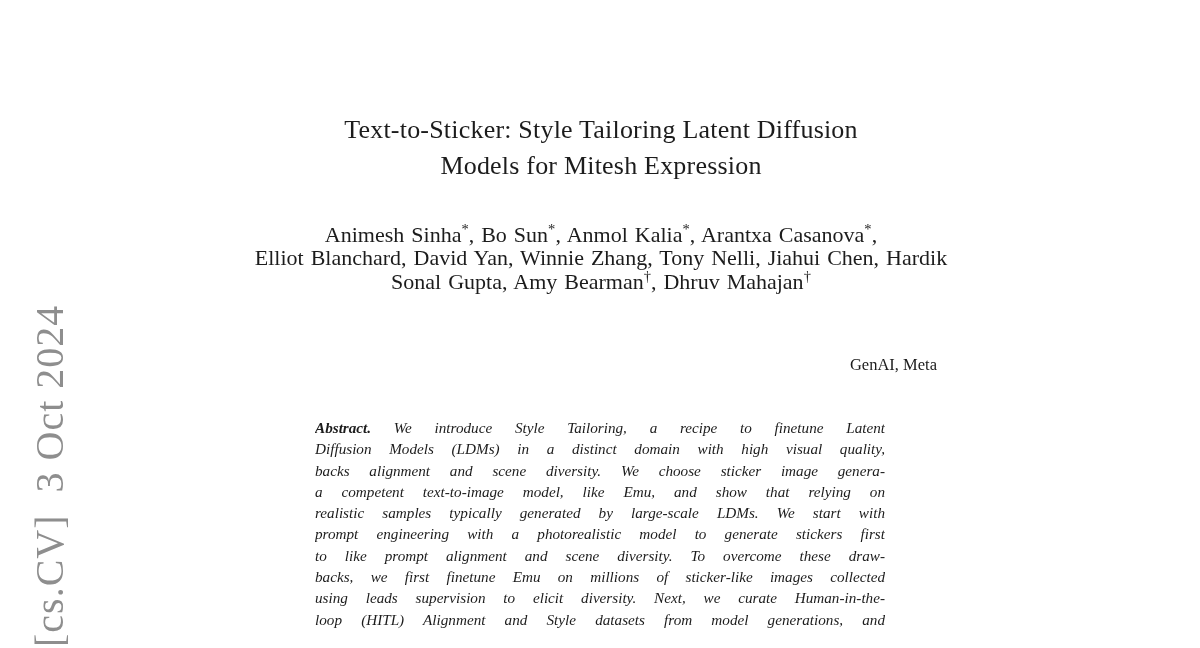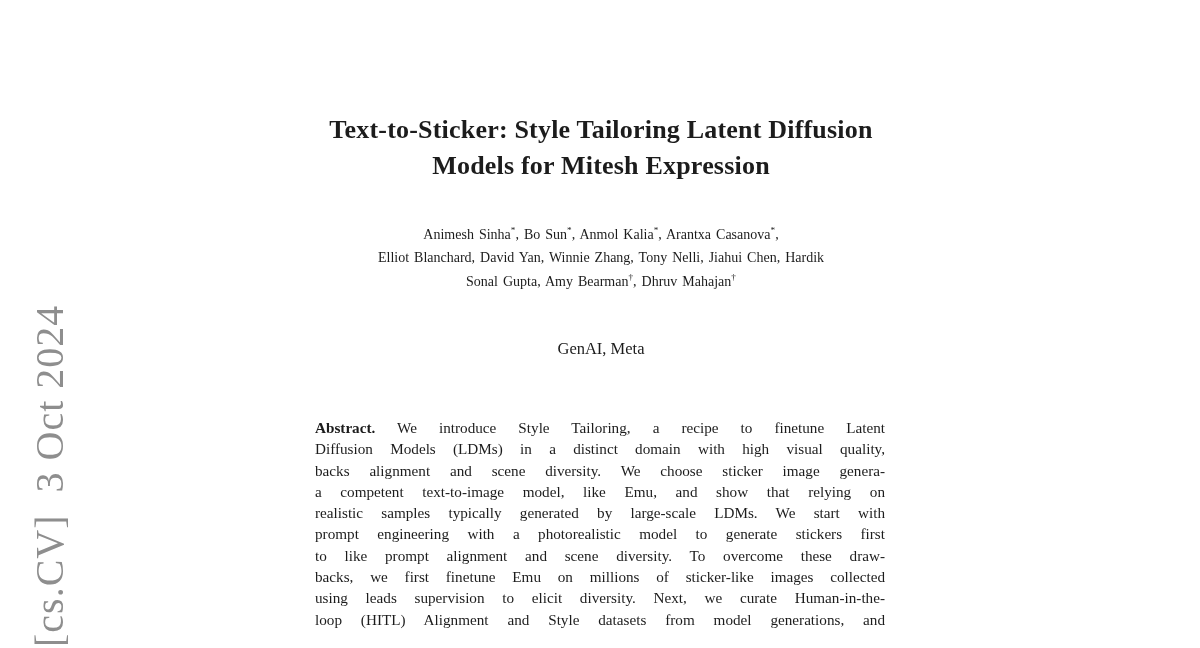--- a/index.html
+++ b/index.html
@@ -30,57 +30,58 @@
     top: 0;
     width: 672px;
     height: 648px;
   }
   .paper-title {
     position: absolute;
     top: 112px;
     left: 0;
     width: 100%;
     text-align: center;
-    font-weight: bold;
+    font-weight: normal;
     font-size: 26px;
     line-height: 36px;
     letter-spacing: 0.2px;
   }
   .authors {
     position: absolute;
     top: 223px;
     left: -15px;
     width: 702px;
     text-align: center;
-    font-size: 14px;
+    font-size: 22px;
     line-height: 23.4px;
     word-spacing: 1.5px;
   }
   .author-line sup { font-size: 66%; line-height: 0; }
   .affiliation {
     position: absolute;
-    top: 338px;
+    top: 354px;
     left: 0;
     width: 100%;
-    text-align: center;
+    text-align: right;
     font-size: 16.5px;
     line-height: 22px;
   }
   .abstract {
     position: absolute;
     top: 417px;
     left: 50px;
     width: 570px;
     font-size: 15.2px;
   }
   .abs-line {
     text-align: justify;
     height: 21.3px;
     line-height: 21.3px;
     overflow: hidden;
+    font-style: italic;
   }
   .abs-line::after { content: ""; display: inline-block; width: 100%; }
   .abs-line b { font-weight: bold; }
 </style>
 </head>
 <body>
 
 <div class="page">
 
   <div class="arxiv-stamp">[cs.CV]  3 Oct 2024</div>

